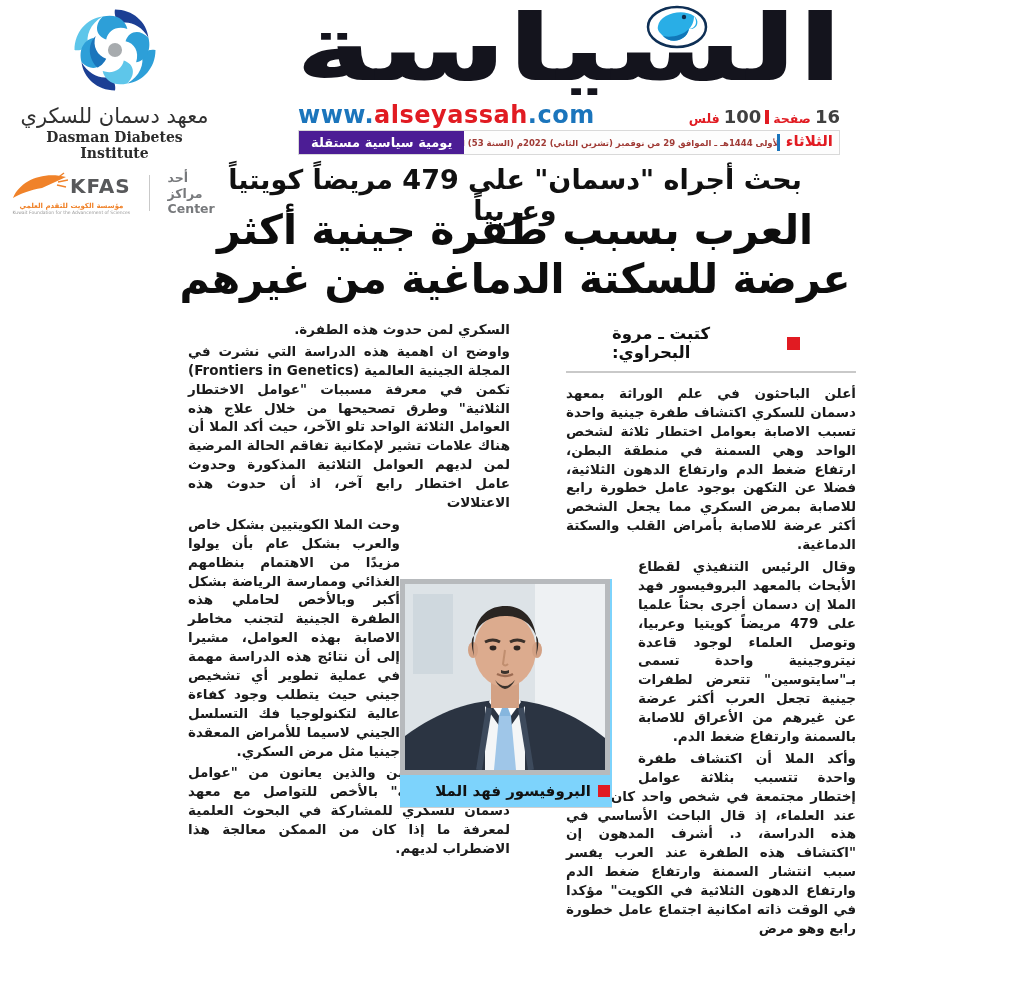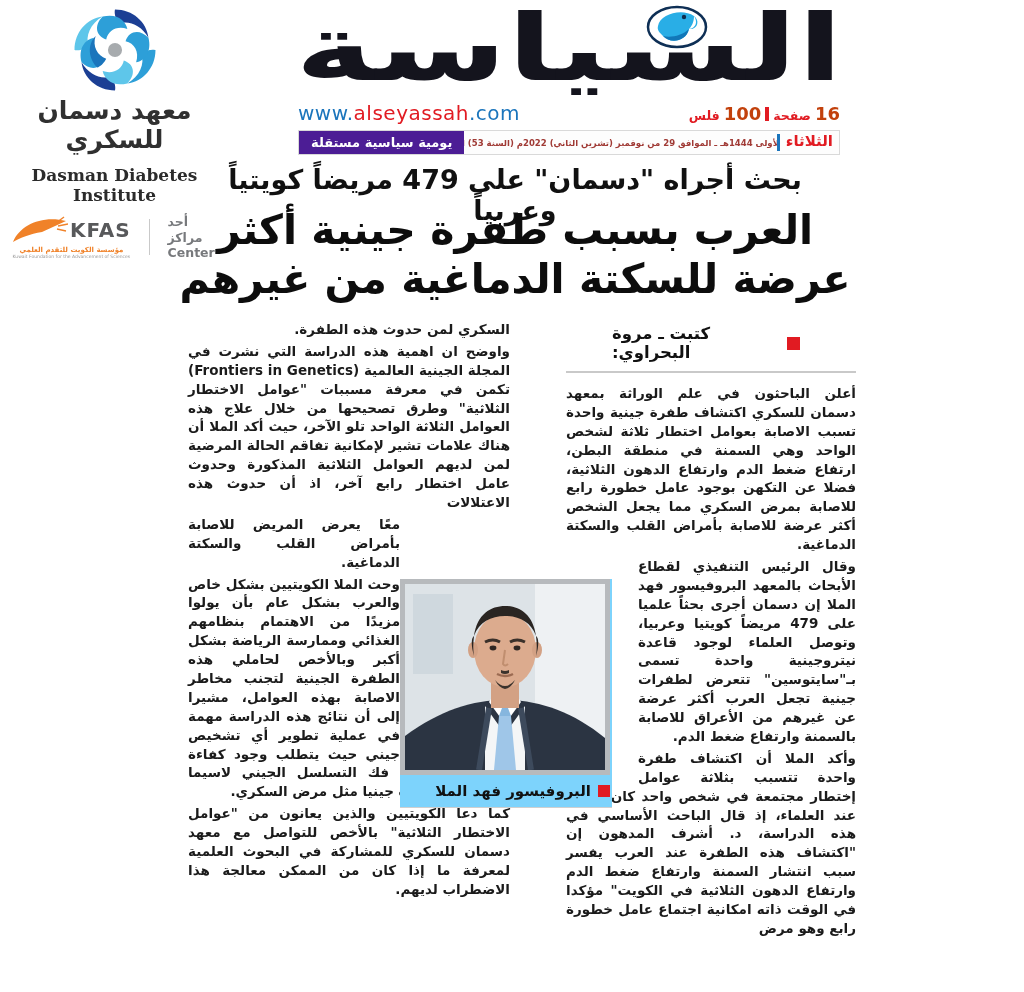--- a/index.html
+++ b/index.html
@@ -3,43 +3,43 @@
 <meta charset="utf-8">
 <style>
   * { box-sizing: border-box; margin: 0; padding: 0; }
   html,body { background:#ffffff; }
   body { width:1024px; height:992px; position:relative; overflow:hidden;
          font-family:"DejaVu Sans", sans-serif; color:#1c1c1c; }
 
   
   .logo-block { position:absolute; left:12px; top:6px; width:205px; text-align:center; }
   .swirl { display:block; margin:0 auto; }
-  .dasman-ar { font-size:25px; font-weight:bold; color:#303030; margin-top:2px; direction:rtl; }
-  .dasman-en { font-family:"DejaVu Serif", serif; font-size:17px; font-weight:bold; color:#2b2b2b; margin-top:11px; }
+  .dasman-ar { font-size:21px; font-weight:normal; color:#303030; margin-top:10px; direction:rtl; }
+  .dasman-en { font-family:"DejaVu Serif", serif; font-size:14px; font-weight:bold; color:#2b2b2b; margin-top:1px; }
   .kfas-row { margin-top:9px; display:flex; align-items:center; gap:18px; }
   .kfas-box { text-align:center; }
   .kfas-top { display:flex; align-items:center; gap:2px; }
   .kfas-word { font-size:20px; font-weight:bold; color:#58595b; letter-spacing:1px; }
   .kfas-ar { font-size:7px; color:#f08229; font-weight:bold; direction:rtl; margin-top:1px; }
   .kfas-en { font-size:4.5px; color:#9a9a9a; }
   .kfas-div { width:1px; height:36px; background:#c9c9c9; }
   .center-lbl { text-align:left; color:#77797c; font-weight:bold; font-size:12.5px; line-height:1.25; }
   .center-lbl .ar { direction:rtl; }
 
   
   .masthead { position:absolute; left:298px; top:2px; width:542px; height:156px; }
   .mast-title { font-size:92px; font-weight:bold; color:#14141d; text-align:center;
                 direction:rtl; line-height:1.02; transform:scaleX(1.45); transform-origin:50% 50%; }
   .bird { position:absolute; left:348px; top:2px; z-index:3; }
   .mast-sub { position:absolute; left:0; top:99px; width:100%; display:flex;
               justify-content:space-between; align-items:baseline; }
-  .site { direction:ltr; font-size:20px; font-weight:normal; letter-spacing:0.5px; }
+  .site { direction:ltr; font-size:24px; font-weight:bold; letter-spacing:0.5px; }
   .site .b { color:#1b75bc; } .site .r { color:#e11b22; }
   .pagesprice { direction:rtl; display:flex; align-items:baseline; gap:4px; font-weight:bold; }
-  .pp-num { color:#c2410c; font-size:18px;text-align:center; }
+  .pp-num { color:#404040; font-size:18px;text-align:center; }
   .pp-lbl { color:#e11b22; font-size:12.5px; }
   .pp-sep { display:inline-block; width:4px; height:14px; background:#e11b22; align-self:center; }
   .date-strip { position:absolute; left:0; top:128px; width:100%; height:25px;
                 border:1px solid #d9d9d9; display:flex; direction:rtl; align-items:stretch; background:#fdfdfd; }
   .day { color:#e11b22; font-weight:bold; font-size:15px; padding:1px 6px 0; white-space:nowrap; }
   .day-sep { width:3px; background:#1b75bc; margin:3px 0; }
   .date-text { flex:1; font-size:8.5px; color:#a03a35; font-weight:bold; display:flex;
                align-items:center; justify-content:center; white-space:nowrap; overflow:hidden; padding:0 4px; }
   .tagline { background:#4c1d95; color:#ffffff; font-weight:bold; font-size:13px;
              display:flex; align-items:center; padding:0 12px; white-space:nowrap; }
@@ -161,21 +161,20 @@
     <p>أعلن الباحثون في علم الوراثة بمعهد دسمان للسكري اكتشاف طفرة جينية واحدة تسبب الاصابة بعوامل اختطار ثلاثة لشخص الواحد وهي السمنة في منطقة البطن، ارتفاع ضغط الدم وارتفاع الدهون الثلاثية، فضلا عن التكهن بوجود عامل خطورة رابع للاصابة بمرض السكري مما يجعل الشخص أكثر عرضة للاصابة بأمراض القلب والسكتة الدماغية.</p>
     <div class="spacer-left"></div>
     <p>وقال الرئيس التنفيذي لقطاع الأبحاث بالمعهد البروفيسور فهد الملا إن دسمان أجرى بحثاً علميا على 479 مريضاً كويتيا وعربيا، وتوصل العلماء لوجود قاعدة نيتروجينية واحدة تسمى بـ"سايتوسين" تتعرض لطفرات جينية تجعل العرب أكثر عرضة عن غيرهم من الأعراق للاصابة بالسمنة وارتفاع ضغط الدم.</p>
     <p>وأكد الملا أن اكتشاف طفرة واحدة تتسبب بثلاثة عوامل إختطار مجتمعة في شخص واحد كان مخفياً عند العلماء، إذ قال الباحث الأساسي في هذه الدراسة، د. أشرف المدهون إن "اكتشاف هذه الطفرة عند العرب يفسر سبب انتشار السمنة وارتفاع ضغط الدم وارتفاع الدهون الثلاثية في الكويت" مؤكدا في الوقت ذاته امكانية اجتماع عامل خطورة رابع وهو مرض</p>
   </div>
 
   <div class="col col-left">
     <p>السكري لمن حدوث هذه الطفرة.</p>
     <p>واوضح ان اهمية هذه الدراسة التي نشرت في المجلة الجينية العالمية (Frontiers in Genetics) تكمن في معرفة مسببات "عوامل الاختطار الثلاثية" وطرق تصحيحها من خلال علاج هذه العوامل الثلاثة الواحد تلو الآخر، حيث أكد الملا أن هناك علامات تشير لإمكانية تفاقم الحالة المرضية لمن لديهم العوامل الثلاثية المذكورة وحدوث عامل اختطار رابع آخر، اذ أن حدوث هذه الاعتلالات</p>
     <div class="spacer-right"></div>
-    <p>معًا يعرض المريض للاصابة بأمراض القلب والسكتة الدماغية.</p>
     <p>وحث الملا الكويتيين بشكل خاص والعرب بشكل عام بأن يولوا مزيدًا من الاهتمام بنظامهم الغذائي وممارسة الرياضة بشكل أكبر وبالأخص لحاملي هذه الطفرة الجينية لتجنب مخاطر الاصابة بهذه العوامل، مشيرا إلى أن نتائج هذه الدراسة مهمة في عملية تطوير أي تشخيص جيني حيث يتطلب وجود كفاءة عالية لتكنولوجيا فك التسلسل الجيني لاسيما للأمراض المعقدة جينيا مثل مرض السكري.</p>
     <p>كما دعا الكويتيين والذين يعانون من "عوامل الاختطار الثلاثية" بالأخص للتواصل مع معهد دسمان للسكري للمشاركة في البحوث العلمية لمعرفة ما إذا كان من الممكن معالجة هذا الاضطراب لديهم.</p>
   </div>
 
   <figure class="photo-figure">
     <div class="photo-frame">
       <svg width="200" height="186" viewBox="0 0 200 186">
         <rect x="0" y="0" width="200" height="186" fill="#dde3e7"></rect>
         <rect x="130" y="0" width="70" height="186" fill="#eef1f3"></rect>
         <rect x="8" y="10" width="40" height="80" fill="#cfd8de"></rect>

